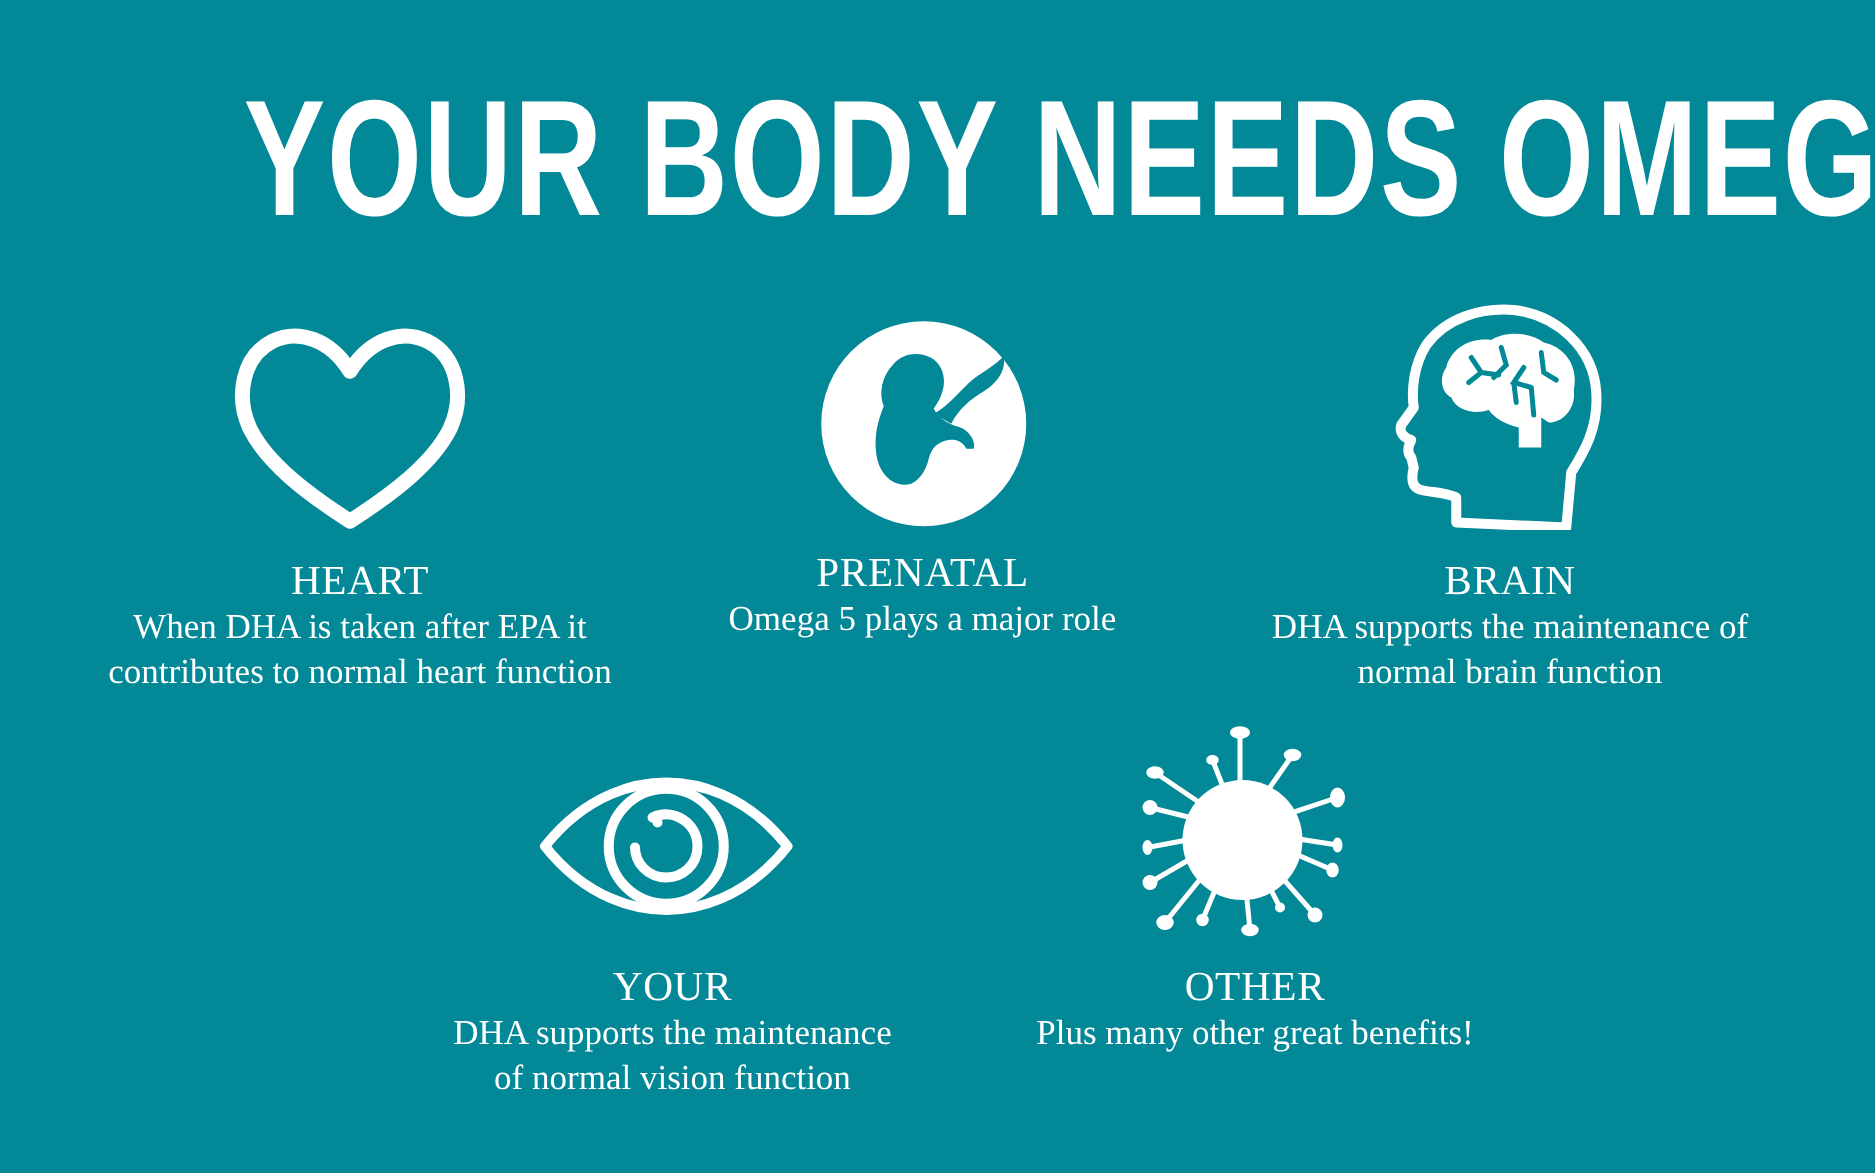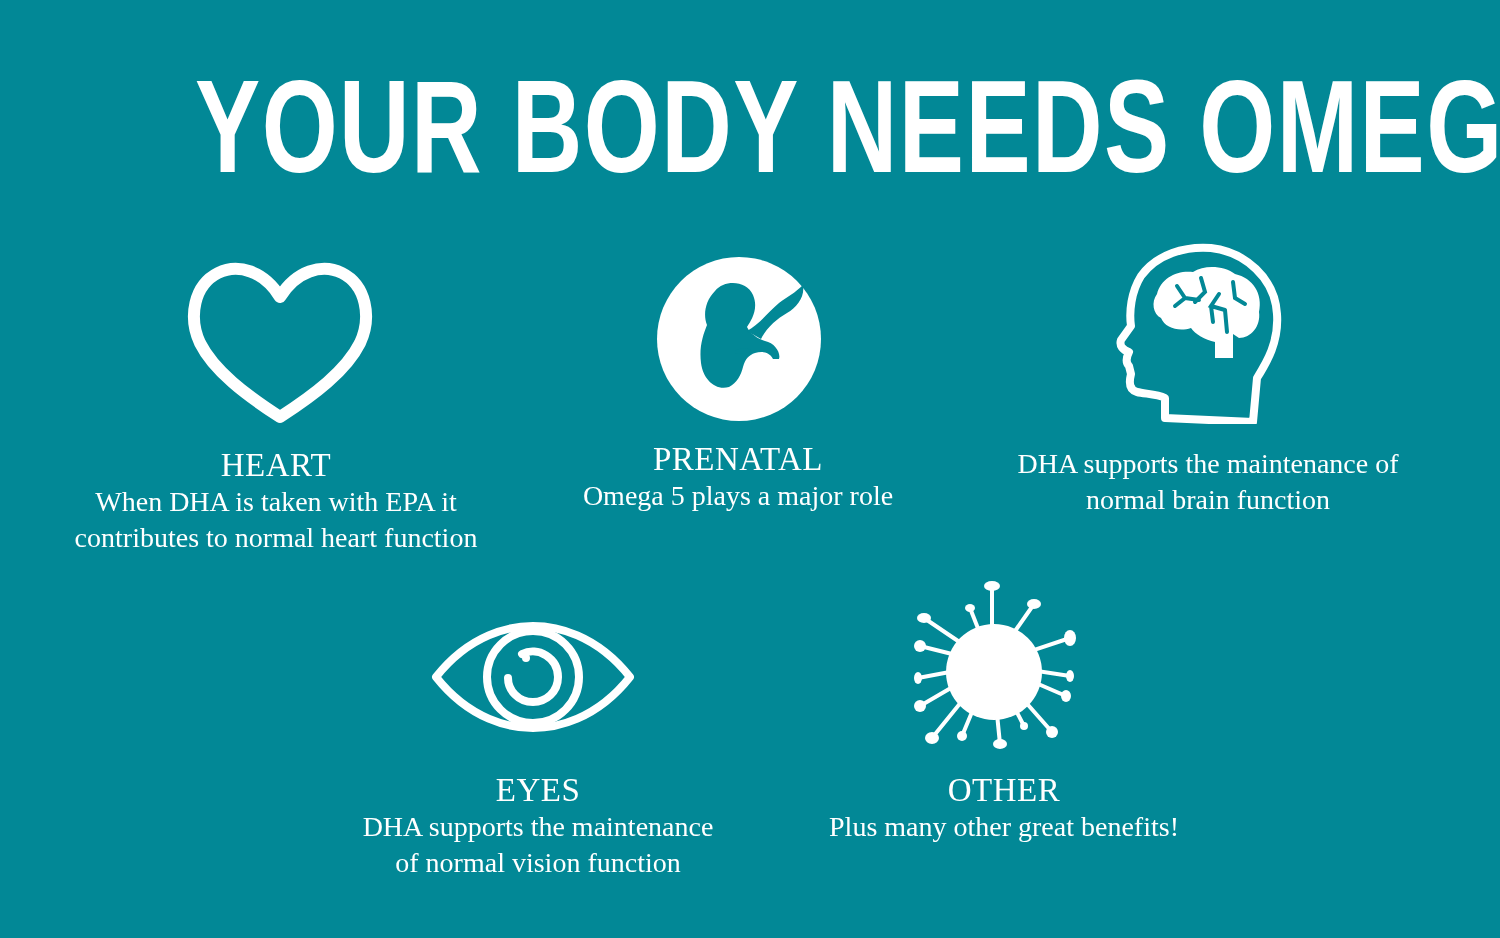--- a/index.html
+++ b/index.html
@@ -35,55 +35,56 @@
   .textblock { position:absolute; text-align:center; }
 </style>
 </head>
 <body>
 
 <div class="title">YOUR BODY NEEDS OMEGA-3</div>
 
 <svg class="icon" style="left:186px;top:255px" width="188" height="170" viewBox="0 0 188 170">
   <path d="M94 42 C78 16 52 8 32 18 C8 30 2 62 14 88 C28 116 60 140 94 162 C128 140 160 116 174 88 C186 62 180 30 156 18 C136 8 110 16 94 42 Z" fill="none" stroke="#fff" stroke-width="12" stroke-linejoin="round"></path>
 </svg>
-<div class="textblock" style="left:26px;top:446px;width:500px">
+<div class="textblock" style="left:38px;top:446px;width:500px">
   <div class="label">HEART</div>
-  <div class="desc">When DHA is taken with EPA it</div>
+  <div class="desc">When DHA is taken after EPA it</div>
   <div class="desc">contributes to normal heart function</div>
 </div>
 
 <svg class="icon" style="left:655px;top:255px" width="168" height="168" viewBox="0 0 168 168">
   <circle cx="84" cy="84" r="82" fill="#fff"></circle>
   <path d="M60 36 C70 24 92 26 98 40 C104 54 96 66 92 72 C96 80 104 84 110 86 C120 88 126 98 124 104 L118 104 C114 96 106 96 100 98 C94 100 90 104 88 112 C86 120 82 128 74 132 C60 136 48 124 46 108 C44 92 48 80 52 70 C48 60 50 46 60 36 Z" fill="#028896"></path>
   <path d="M92 76 C104 70 114 56 124 48 C132 42 140 38 148 30 C150 42 142 52 132 58 C122 64 112 72 106 84 Z" fill="#028896"></path>
   <path d="M80 96 C86 92 94 92 96 96 C92 98 86 100 80 98 Z" fill="#028896"></path>
 </svg>
 <div class="textblock" style="left:488px;top:440px;width:500px">
   <div class="label">PRENATAL</div>
   <div class="desc">Omega 5 plays a major role</div>
 </div>
 
 <svg class="icon" style="left:1115px;top:242px" width="170" height="182" viewBox="0 0 170 182">
   <path d="M50 176 L50 156 C42 152 30 152 22 150 C14 148 14 140 16 132 L14 124 C10 120 12 114 14 110 C8 108 4 104 6 98 L16 84 C14 70 16 50 26 34 C42 12 70 4 96 6 C130 10 160 36 162 72 C164 100 152 120 142 136 L138 180 Z" fill="none" stroke="#fff" stroke-width="8" stroke-linejoin="round"></path>
   <path d="M42 52 C46 36 62 28 78 30 C90 22 110 24 120 32 C138 36 148 52 144 70 C146 84 136 96 124 96 L118 92 L118 116 L100 116 L100 100 C90 98 80 92 76 86 C64 90 50 86 46 76 C38 72 36 60 42 52 Z" fill="#fff"></path>
   <path d="M62 44 L70 56 L60 64 M86 36 L90 50 L80 60 M104 52 L96 64 L110 68 M118 40 L120 56 L130 62 M70 56 L84 58 M110 68 L112 90 M96 64 L98 80" fill="none" stroke="#028896" stroke-width="4" stroke-linecap="round"></path>
 </svg>
 <div class="textblock" style="left:958px;top:446px;width:500px">
+  <div class="label">BRAIN</div>
   <div class="desc">DHA supports the maintenance of</div>
   <div class="desc">normal brain function</div>
 </div>
 
 <svg class="icon" style="left:430px;top:620px" width="206" height="114" viewBox="0 0 206 114">
   <path d="M6 57 C40 14 80 6 103 6 C126 6 166 14 200 57 C166 100 126 108 103 108 C80 108 40 100 6 57 Z" fill="none" stroke="#fff" stroke-width="8" stroke-linejoin="round"></path>
   <circle cx="103" cy="57" r="46" fill="none" stroke="#fff" stroke-width="8"></circle>
   <path d="M92 34 C108 26 128 38 128 57 C128 72 116 82 103 82 C88 82 78 70 78 58" fill="none" stroke="#fff" stroke-width="8" stroke-linecap="round"></path>
   <circle cx="96" cy="38" r="4" fill="#fff"></circle>
 </svg>
 <div class="textblock" style="left:288px;top:771px;width:500px">
-  <div class="label">EYES</div>
+  <div class="label">YOUR</div>
   <div class="desc">DHA supports the maintenance</div>
   <div class="desc">of normal vision function</div>
 </div>
 
 <svg class="icon" style="left:904px;top:576px" width="176" height="176" viewBox="0 0 176 176">
   <g stroke="#fff" stroke-width="4" stroke-linecap="round">
     <line x1="88" y1="88" x2="88" y2="10"></line>
     <line x1="88" y1="88" x2="130" y2="28"></line>
     <line x1="88" y1="88" x2="166" y2="62"></line>
     <line x1="88" y1="88" x2="166" y2="100"></line>

